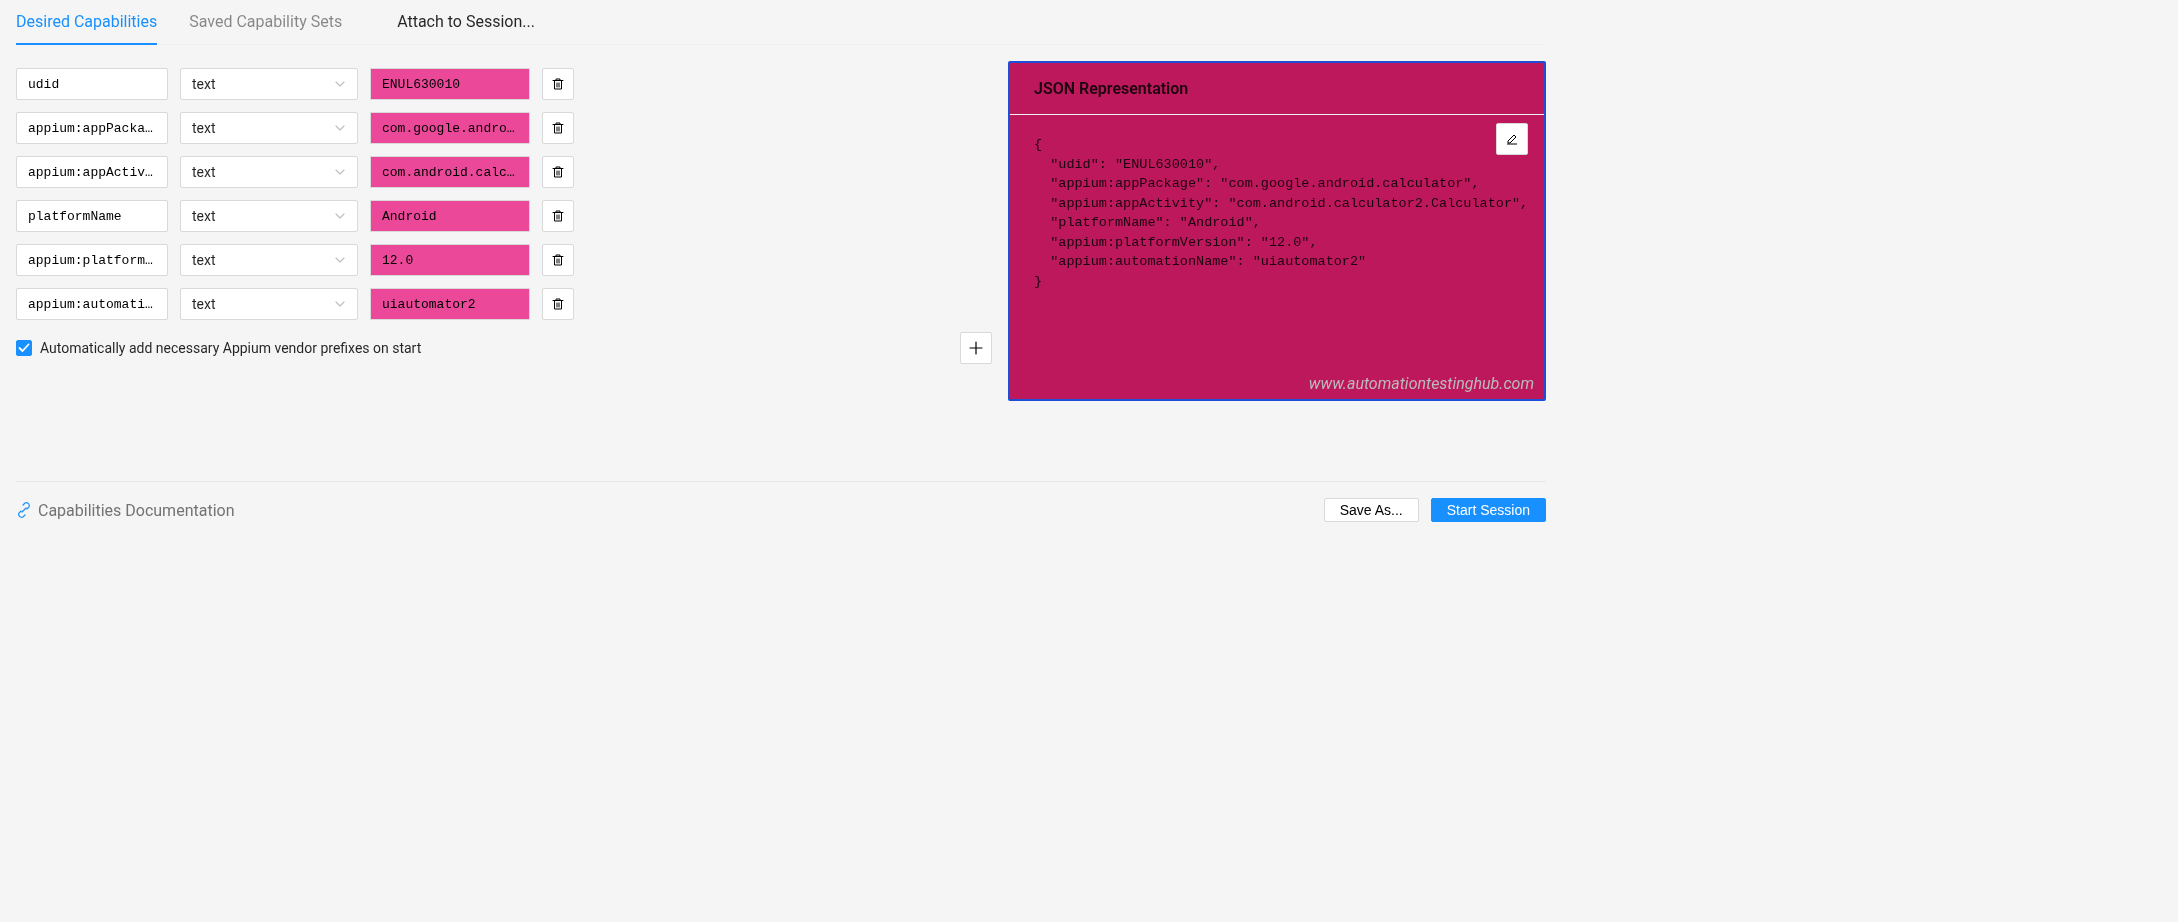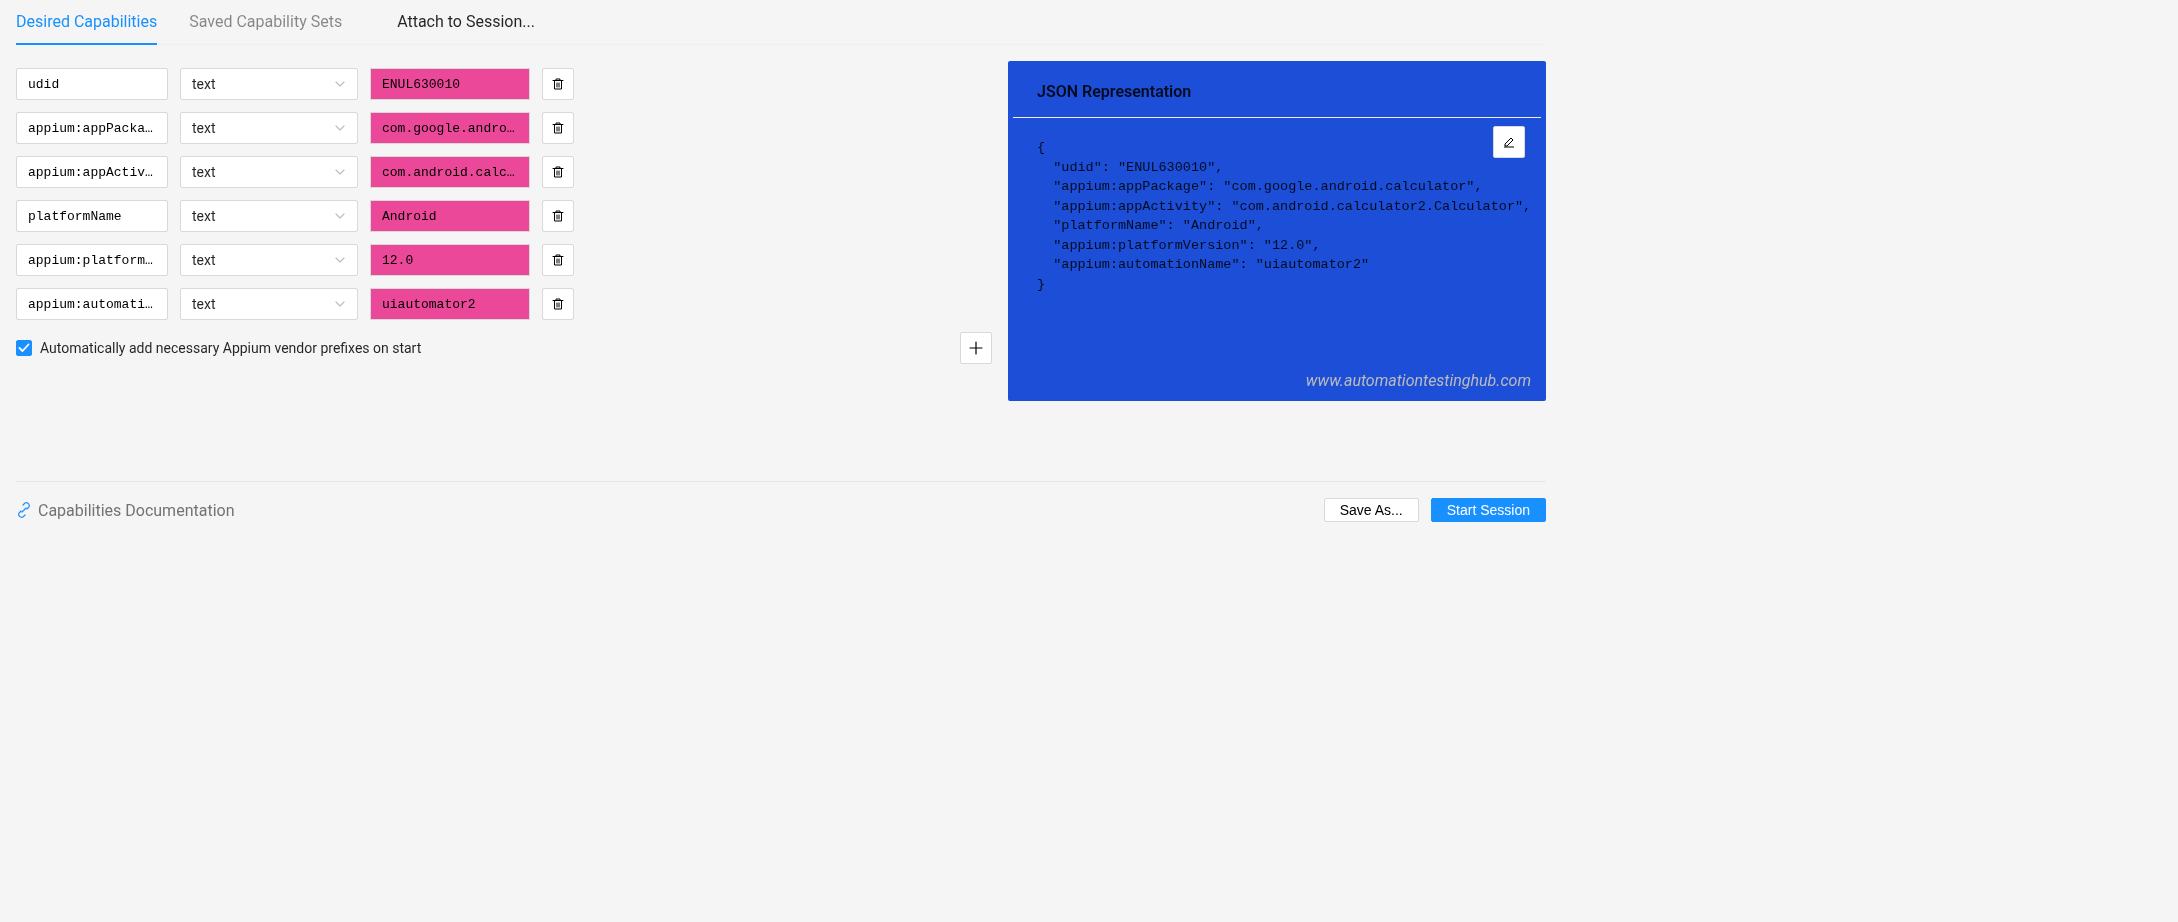--- a/index.html
+++ b/index.html
@@ -35,22 +35,22 @@
     }
     .tab.dark { color: rgba(0,0,0,0.85); margin-left: 23px; }
     .main {
       display: flex;
       gap: 16px;
       align-items: flex-start;
     }
     .left-panel { flex: 1; }
     .right-panel {
       width: 538px;
-      background: #1d4ed8;
-      border: 5px solid #1d4ed8;
+      background: #be185d;
+      border: 2px solid #1d4ed8;
       border-radius: 2px;
       position: relative;
       min-height: 340px;
     }
     .json-header {
       padding: 16px 24px;
       border-bottom: 1px solid #f0f0f0;
       font-size: 16px;
       font-weight: 600;
     }

